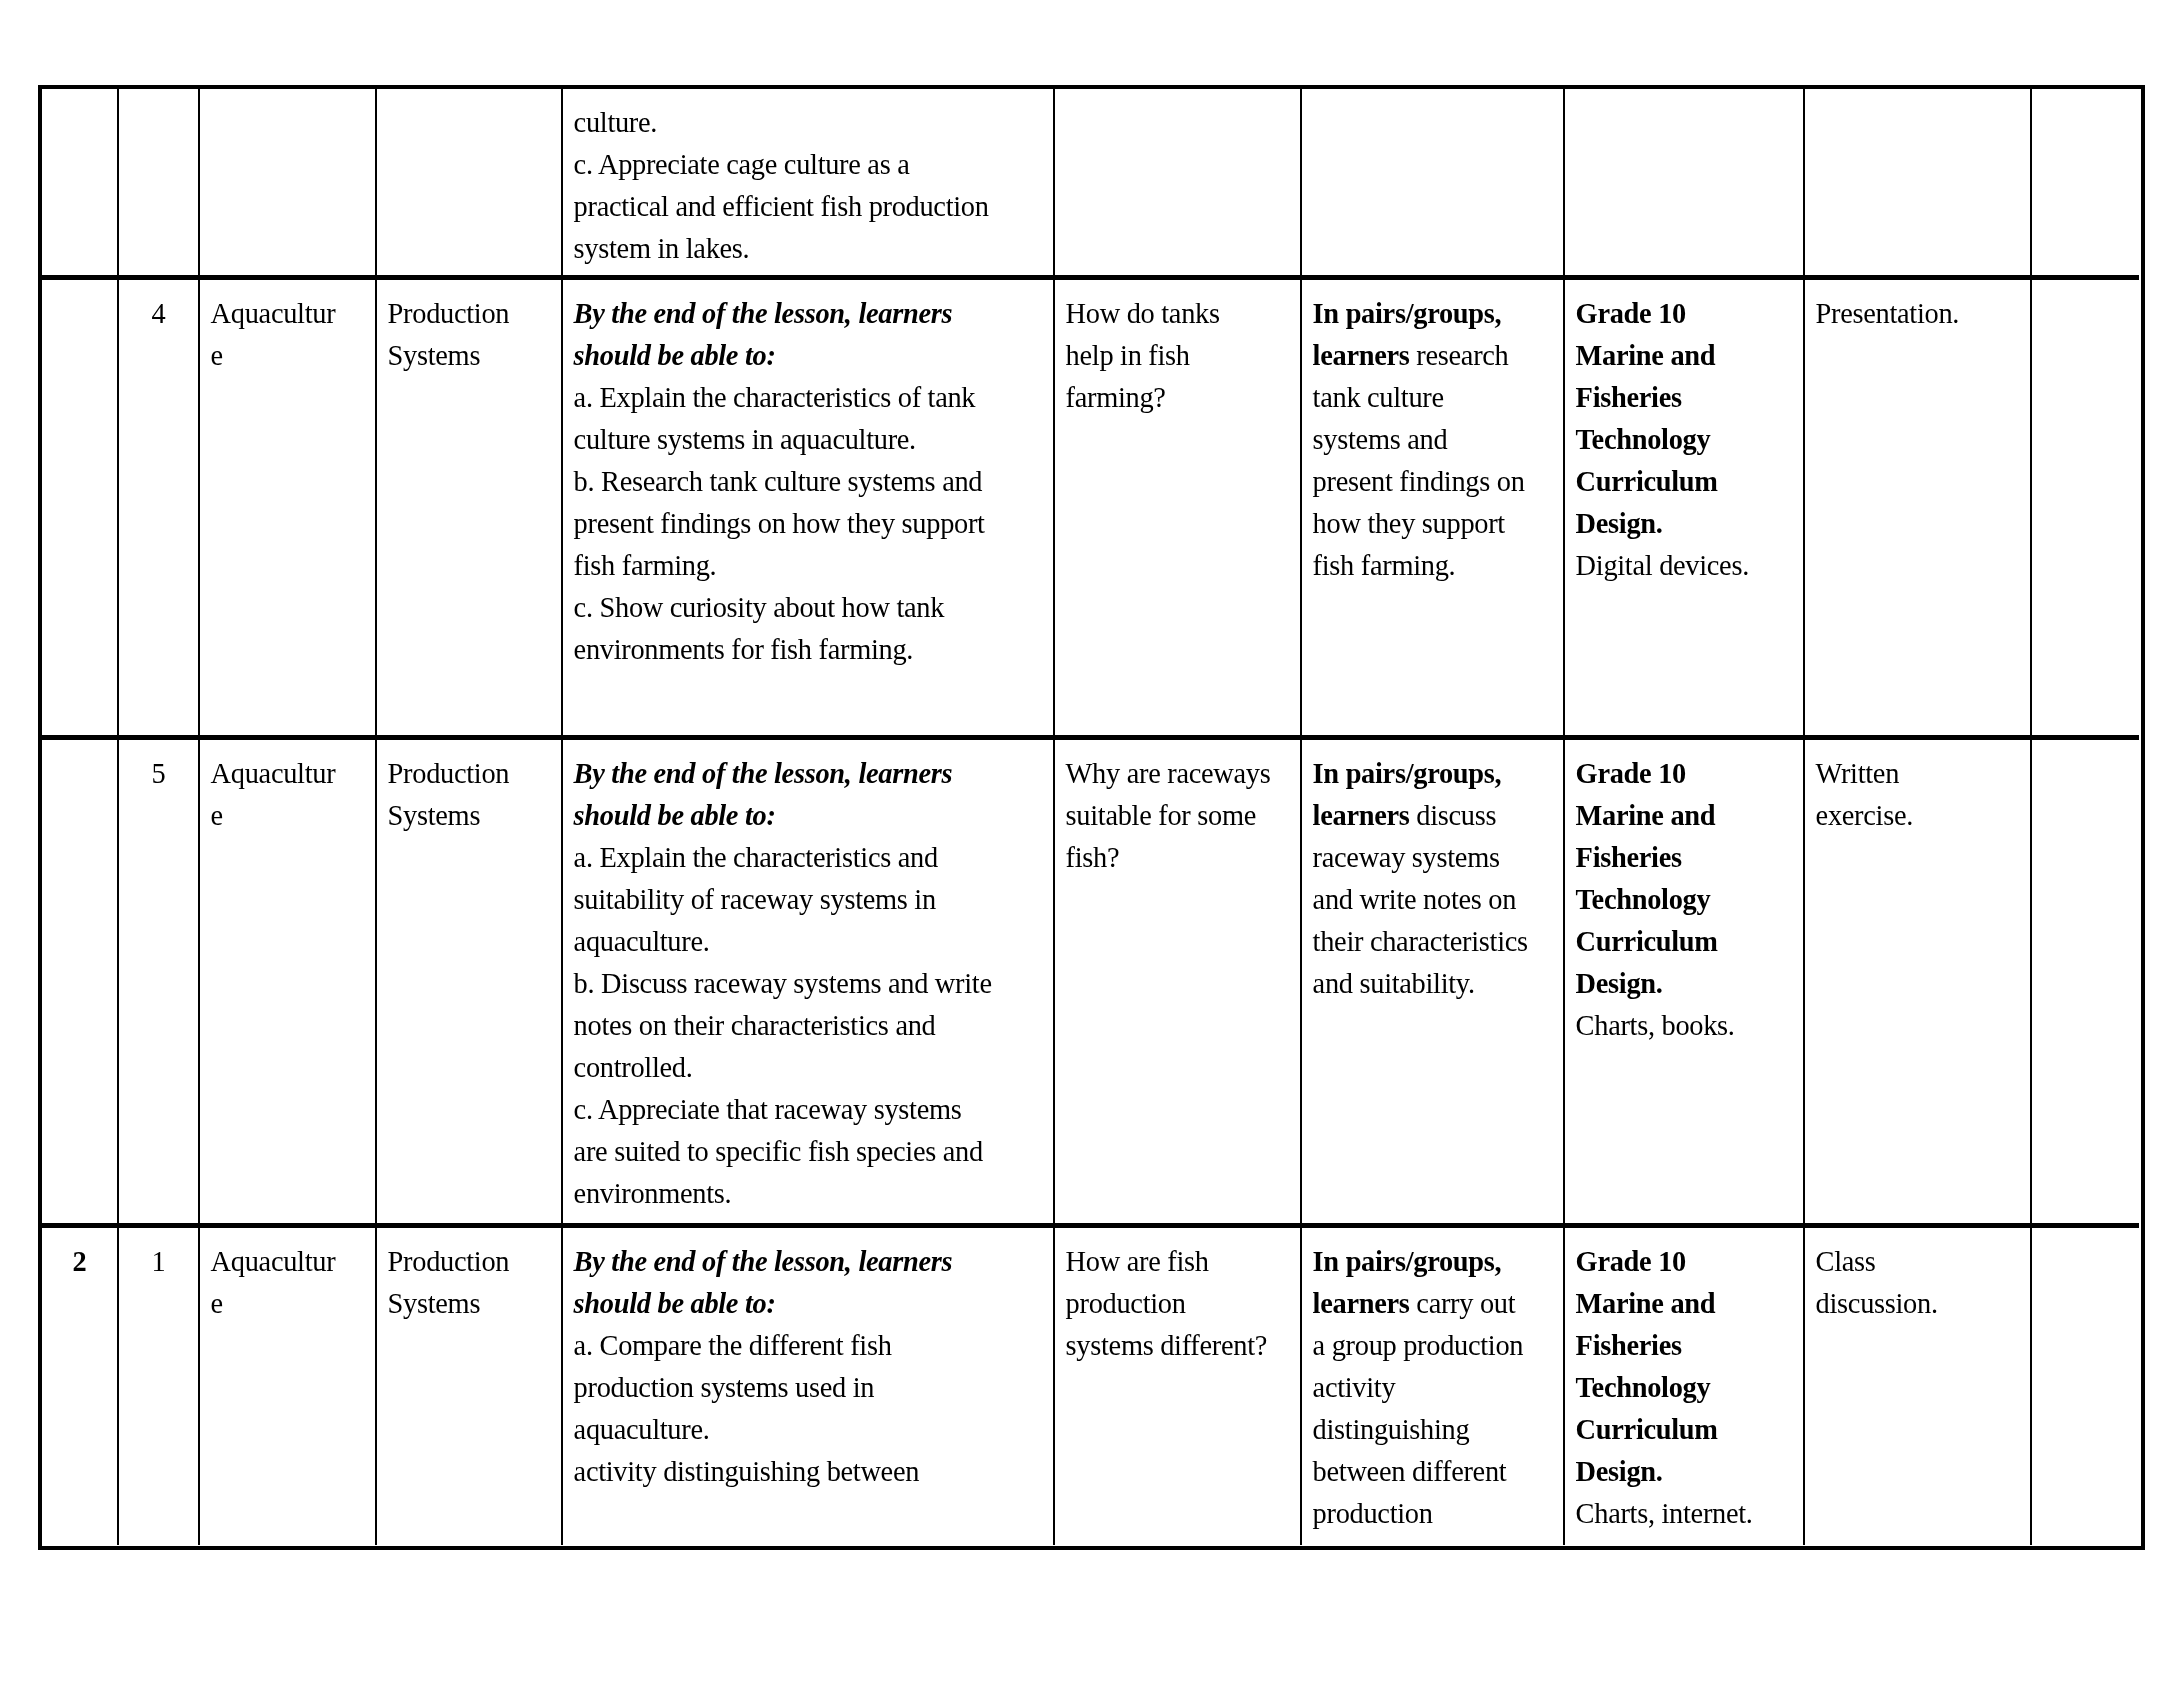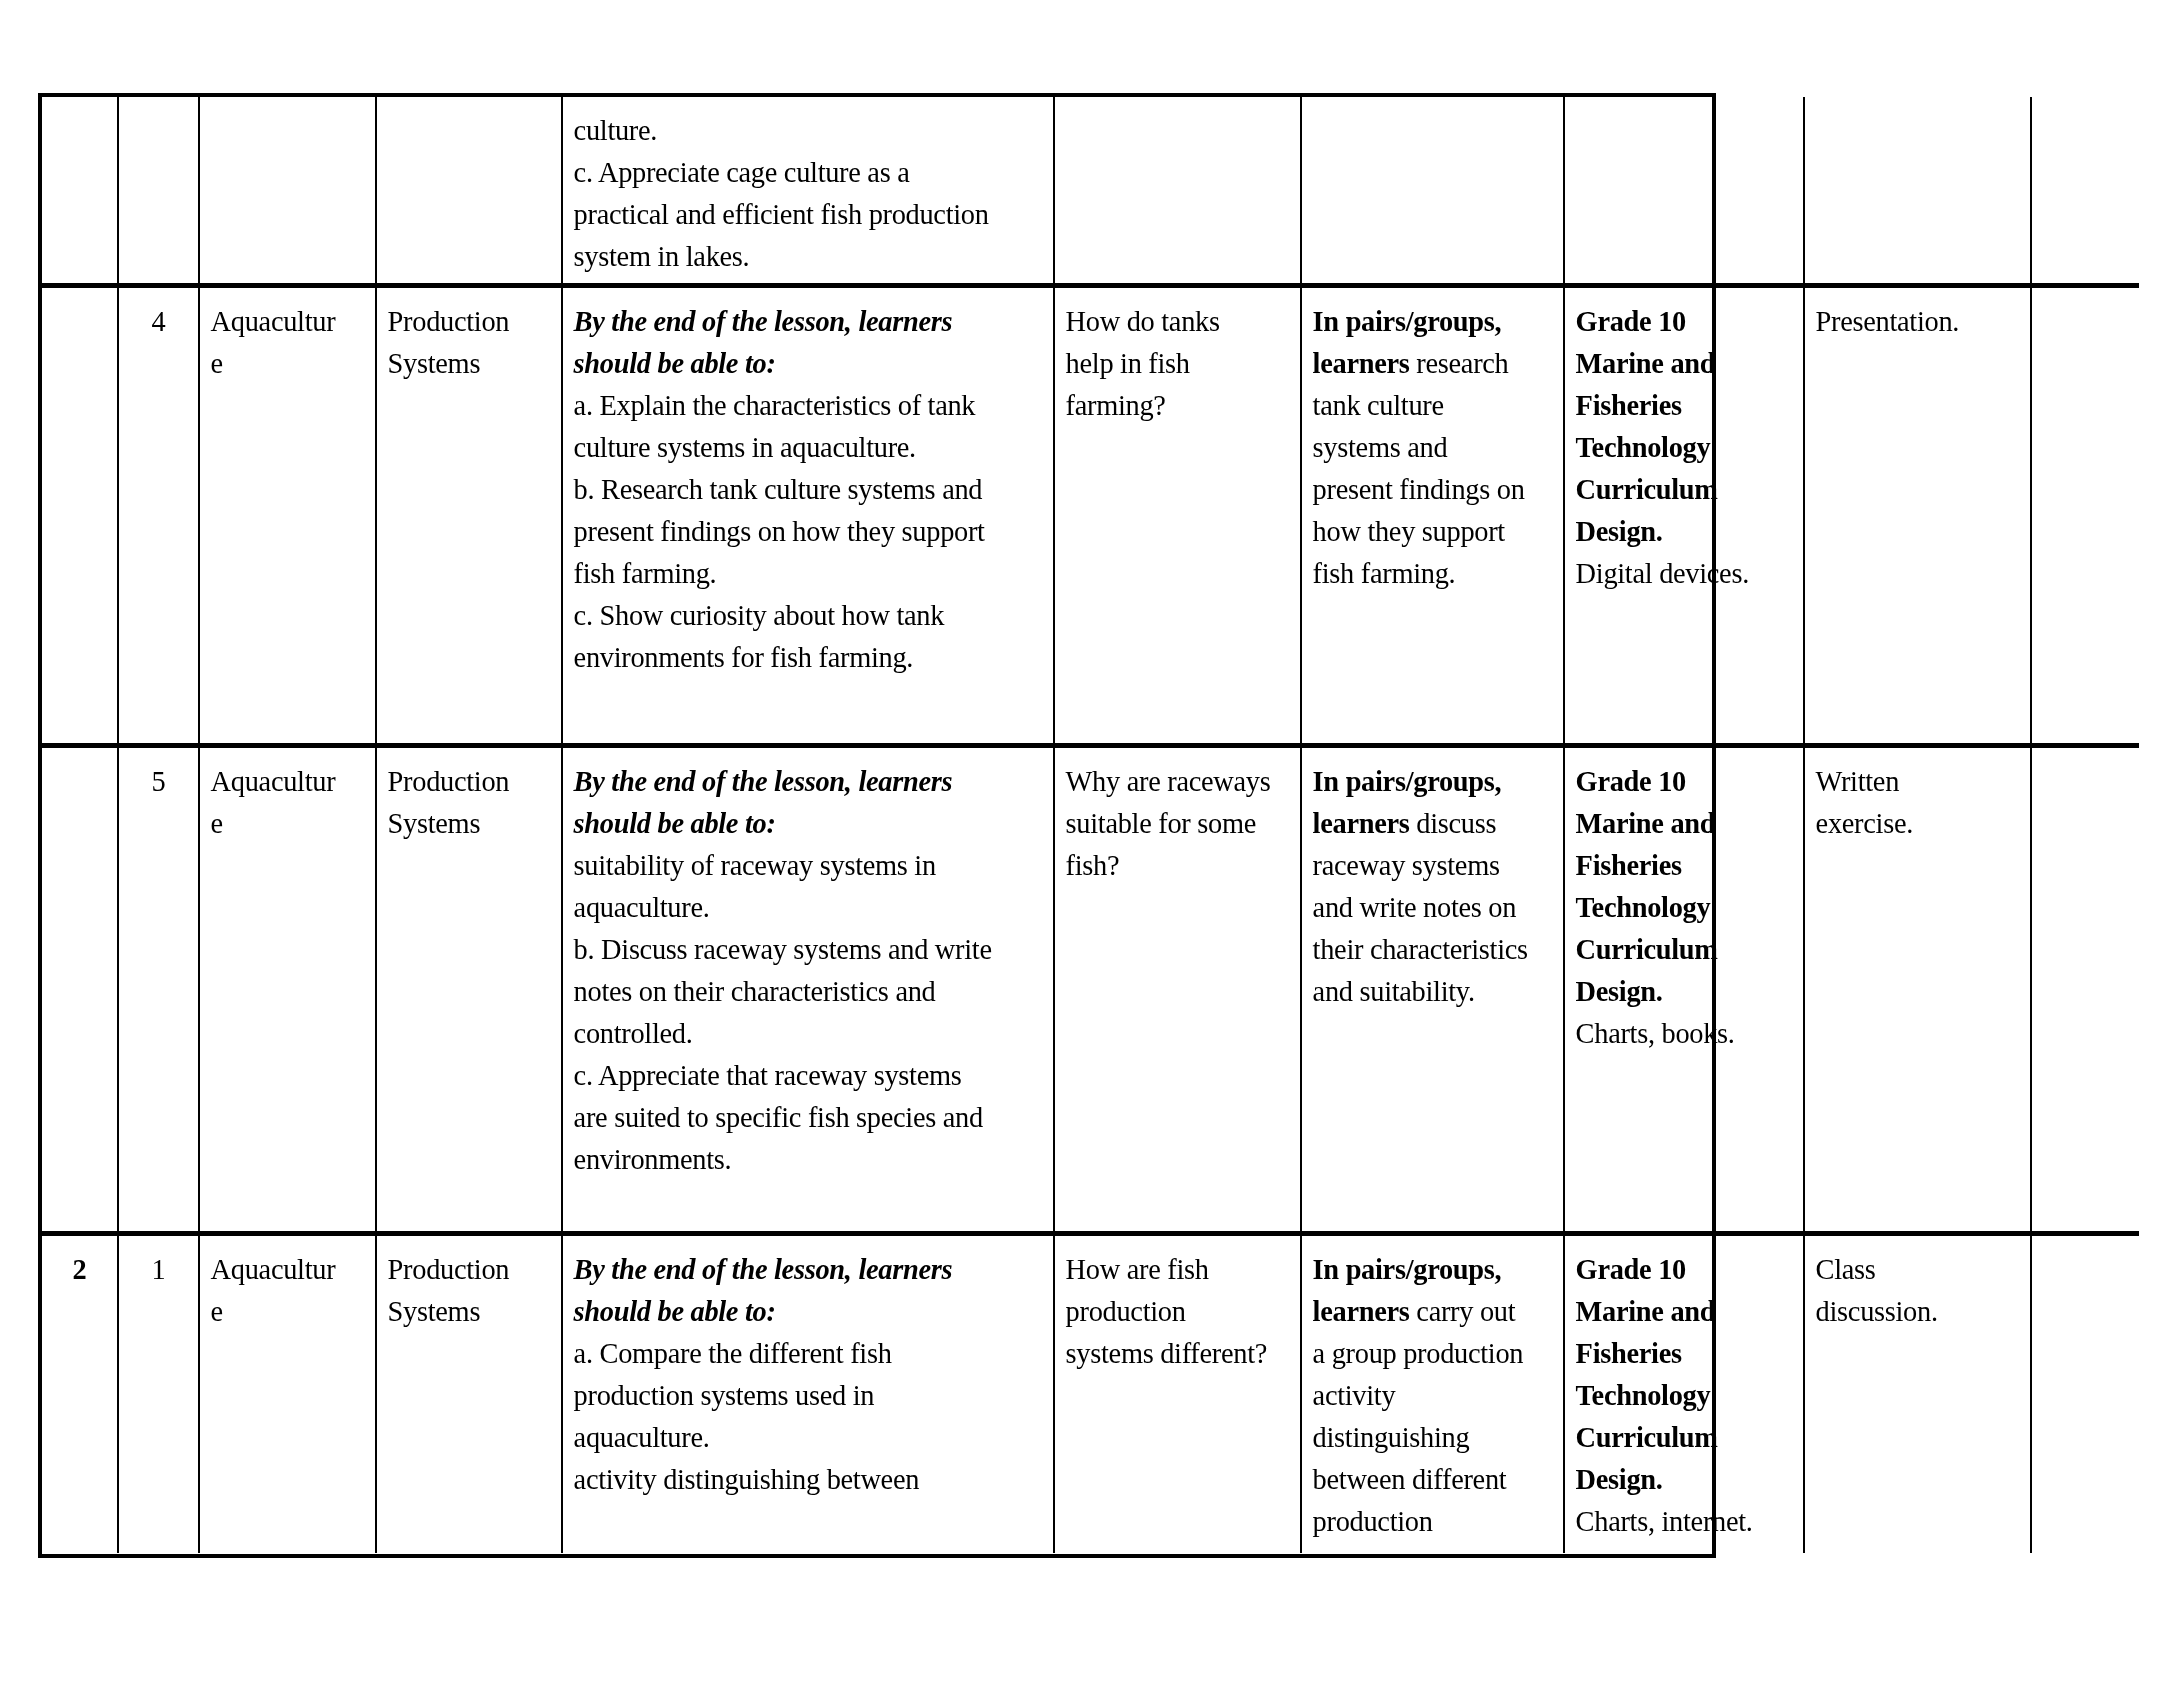--- a/index.html
+++ b/index.html
@@ -45,21 +45,21 @@
     letter-spacing: -0.3px;
     white-space: nowrap;
   }
   .line span.b { font-weight: bold; }
   .line span.i { font-style: italic; }
 </style>
 </head>
 <body>
 
 <div id="page">
-  <div id="lesson-table" style="left: 38px; top: 93px; width: 1678px; height: 1465px; grid-template-columns: 77px 81px 177px 186px 492px 247px 263px 240px 227px 107px; grid-template-rows: 191px 460px 488px 317px;">
+  <div id="lesson-table" style="left: 38px; top: 85px; width: 2107px; height: 1465px; grid-template-columns: 77px 81px 177px 186px 492px 247px 263px 240px 227px 107px; grid-template-rows: 191px 460px 488px 317px;">
       <div class="cell num"></div>
       <div class="cell num"></div>
       <div class="cell"></div>
       <div class="cell"></div>
       <div class="cell">
         <div class="line"><span>culture.</span></div>
         <div class="line"><span>c. Appreciate cage culture as a</span></div>
         <div class="line"><span>practical and efficient fish production</span></div>
         <div class="line"><span>system in lakes.</span></div>
       </div>
@@ -126,20 +126,21 @@
         <div class="line"><span>Aquacultur</span></div>
         <div class="line"><span>e</span></div>
       </div>
       <div class="cell">
         <div class="line"><span>Production</span></div>
         <div class="line"><span>Systems</span></div>
       </div>
       <div class="cell">
         <div class="line"><span class="b i">By the end of the lesson, learners</span></div>
         <div class="line"><span class="b i">should be able to:</span></div>
+        <div class="line"><span>a. Explain the characteristics and</span></div>
         <div class="line"><span>suitability of raceway systems in</span></div>
         <div class="line"><span>aquaculture.</span></div>
         <div class="line"><span>b. Discuss raceway systems and write</span></div>
         <div class="line"><span>notes on their characteristics and</span></div>
         <div class="line"><span>controlled.</span></div>
         <div class="line"><span>c. Appreciate that raceway systems</span></div>
         <div class="line"><span>are suited to specific fish species and</span></div>
         <div class="line"><span>environments.</span></div>
       </div>
       <div class="cell">

